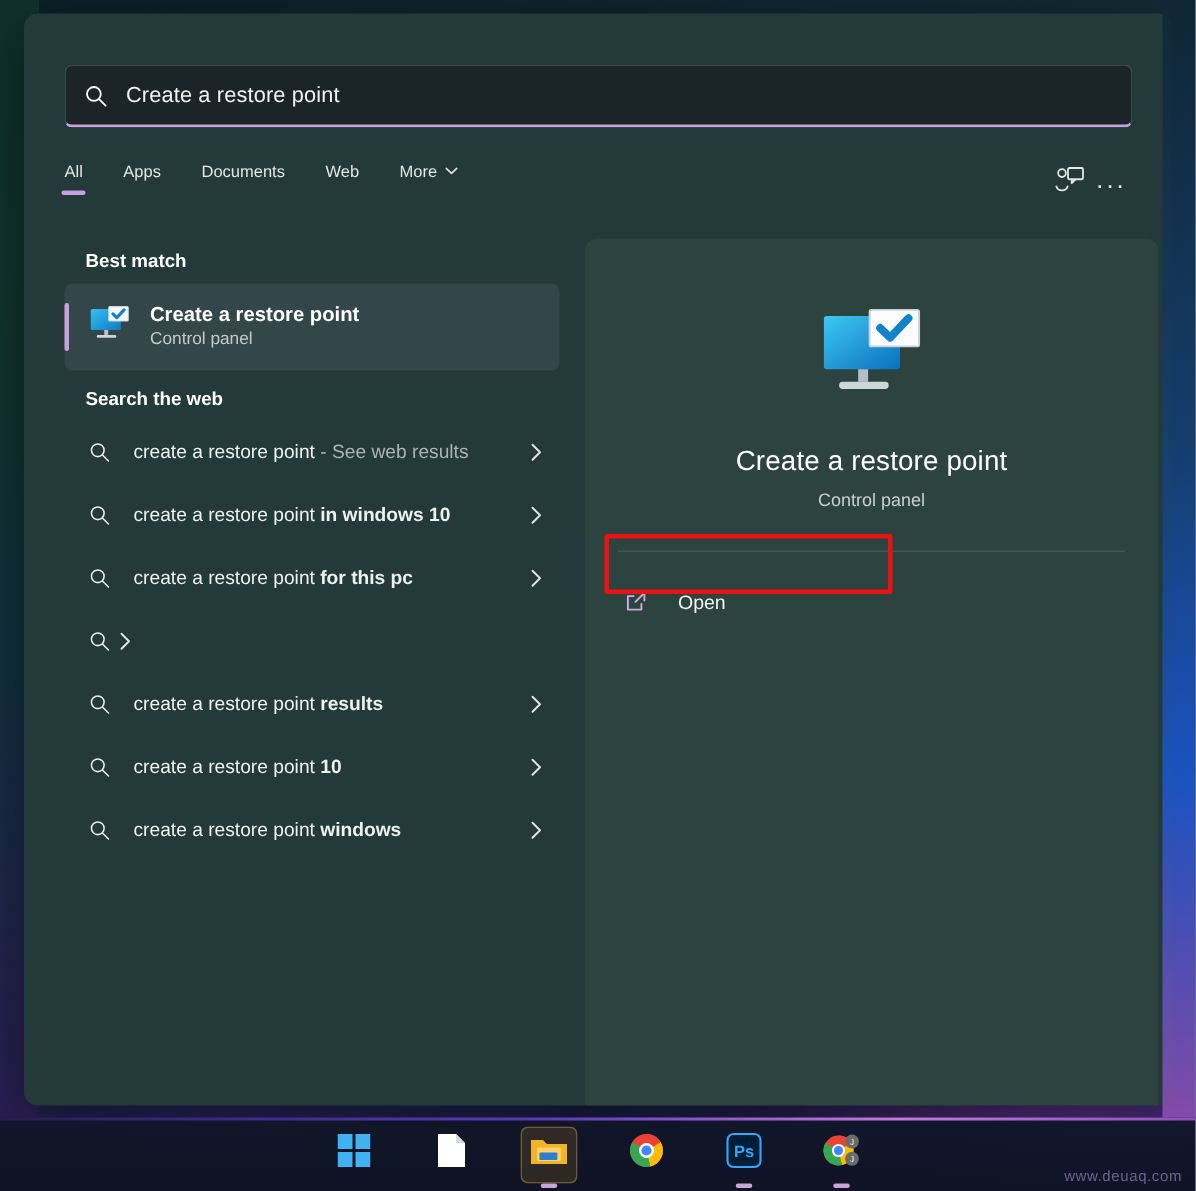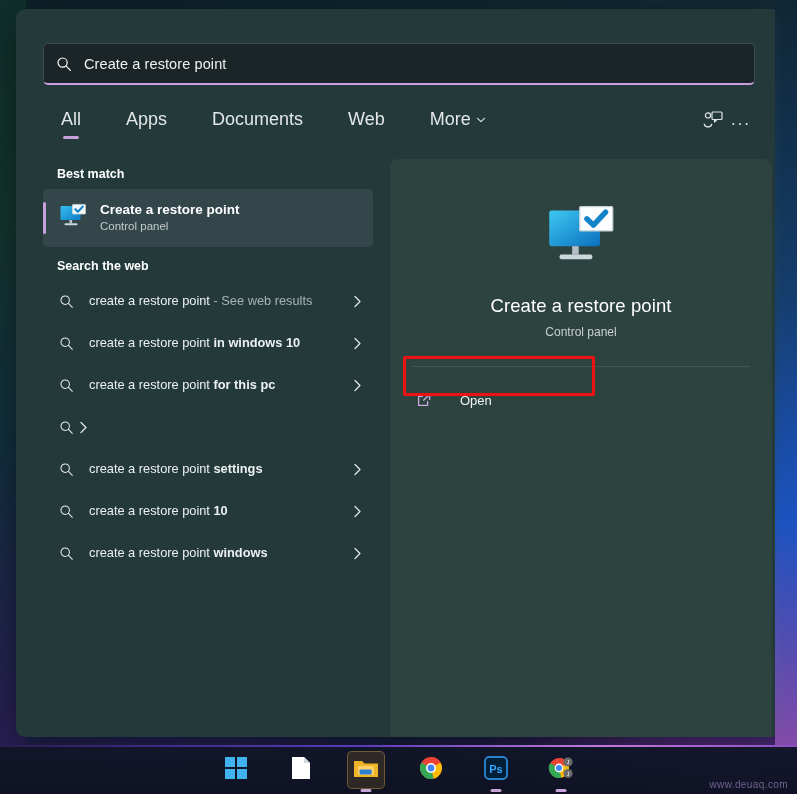--- a/index.html
+++ b/index.html
@@ -84,29 +84,28 @@
     left: 27px;
     top: 98px;
     width: 712px;
     height: 36px;
     display: flex;
     align-items: flex-start;
   }
   .tab {
     position: relative;
     color: #e3e7e7;
-    font-size: 18px;
+    font-size: 11px;
     padding: 2px 0 10px 0;
     margin-right: 27px;
     cursor: default;
     white-space: nowrap;
     display: flex;
     align-items: flex-start;
     gap: 5px;
-    margin-left: 18px;
   }
   .tab.active:after {
     content: "";
     position: absolute;
     left: 50%;
     transform: translateX(-50%);
     bottom: 1px;
     width: 16px;
     height: 3px;
     border-radius: 2px;
@@ -233,21 +232,21 @@
   }
   .open-row {
     display: flex;
     align-items: center;
     height: 34px;
     padding-left: 12px;
     border-radius: 4px;
   }
   .open-row .ext { flex: 0 0 auto; display:flex; color:#cdaee0; }
   .open-label {
-    margin-left: 28px;
+    margin-left: 20px;
     color: #f0f2f2;
     font-size: 13px;
   }
   
   #open-highlight {
     position: absolute;
     left: 13px;
     top: 197px;
     width: 192px;
     height: 40px;
@@ -450,21 +449,21 @@
               </svg>
             </span>
           </div>
           <div class="web-row">
             <span class="mag-sm">
               <svg width="15" height="15" viewBox="0 0 16 16" fill="none">
                 <circle cx="6.6" cy="6.6" r="4.5" stroke="#e9eeed" stroke-width="1.1"></circle>
                 <line x1="10.1" y1="10.1" x2="14.2" y2="14.2" stroke="#e9eeed" stroke-width="1.1" stroke-linecap="round"></line>
               </svg>
             </span>
-            <span class="web-label"><span>create a restore point </span><b>settings</b></span>
+            <span class="web-label"><span>create a restore point </span><b>results</b></span>
             <span class="chev">
               <svg width="9" height="13" viewBox="0 0 9 13" fill="none">
                 <path d="M2 1.5 L7 6.5 L2 11.5" stroke="#dfe5e4" stroke-width="1.3" stroke-linecap="round" stroke-linejoin="round"></path>
               </svg>
             </span>
           </div>
           <div class="web-row">
             <span class="mag-sm">
               <svg width="15" height="15" viewBox="0 0 16 16" fill="none">
                 <circle cx="6.6" cy="6.6" r="4.5" stroke="#e9eeed" stroke-width="1.1"></circle>

